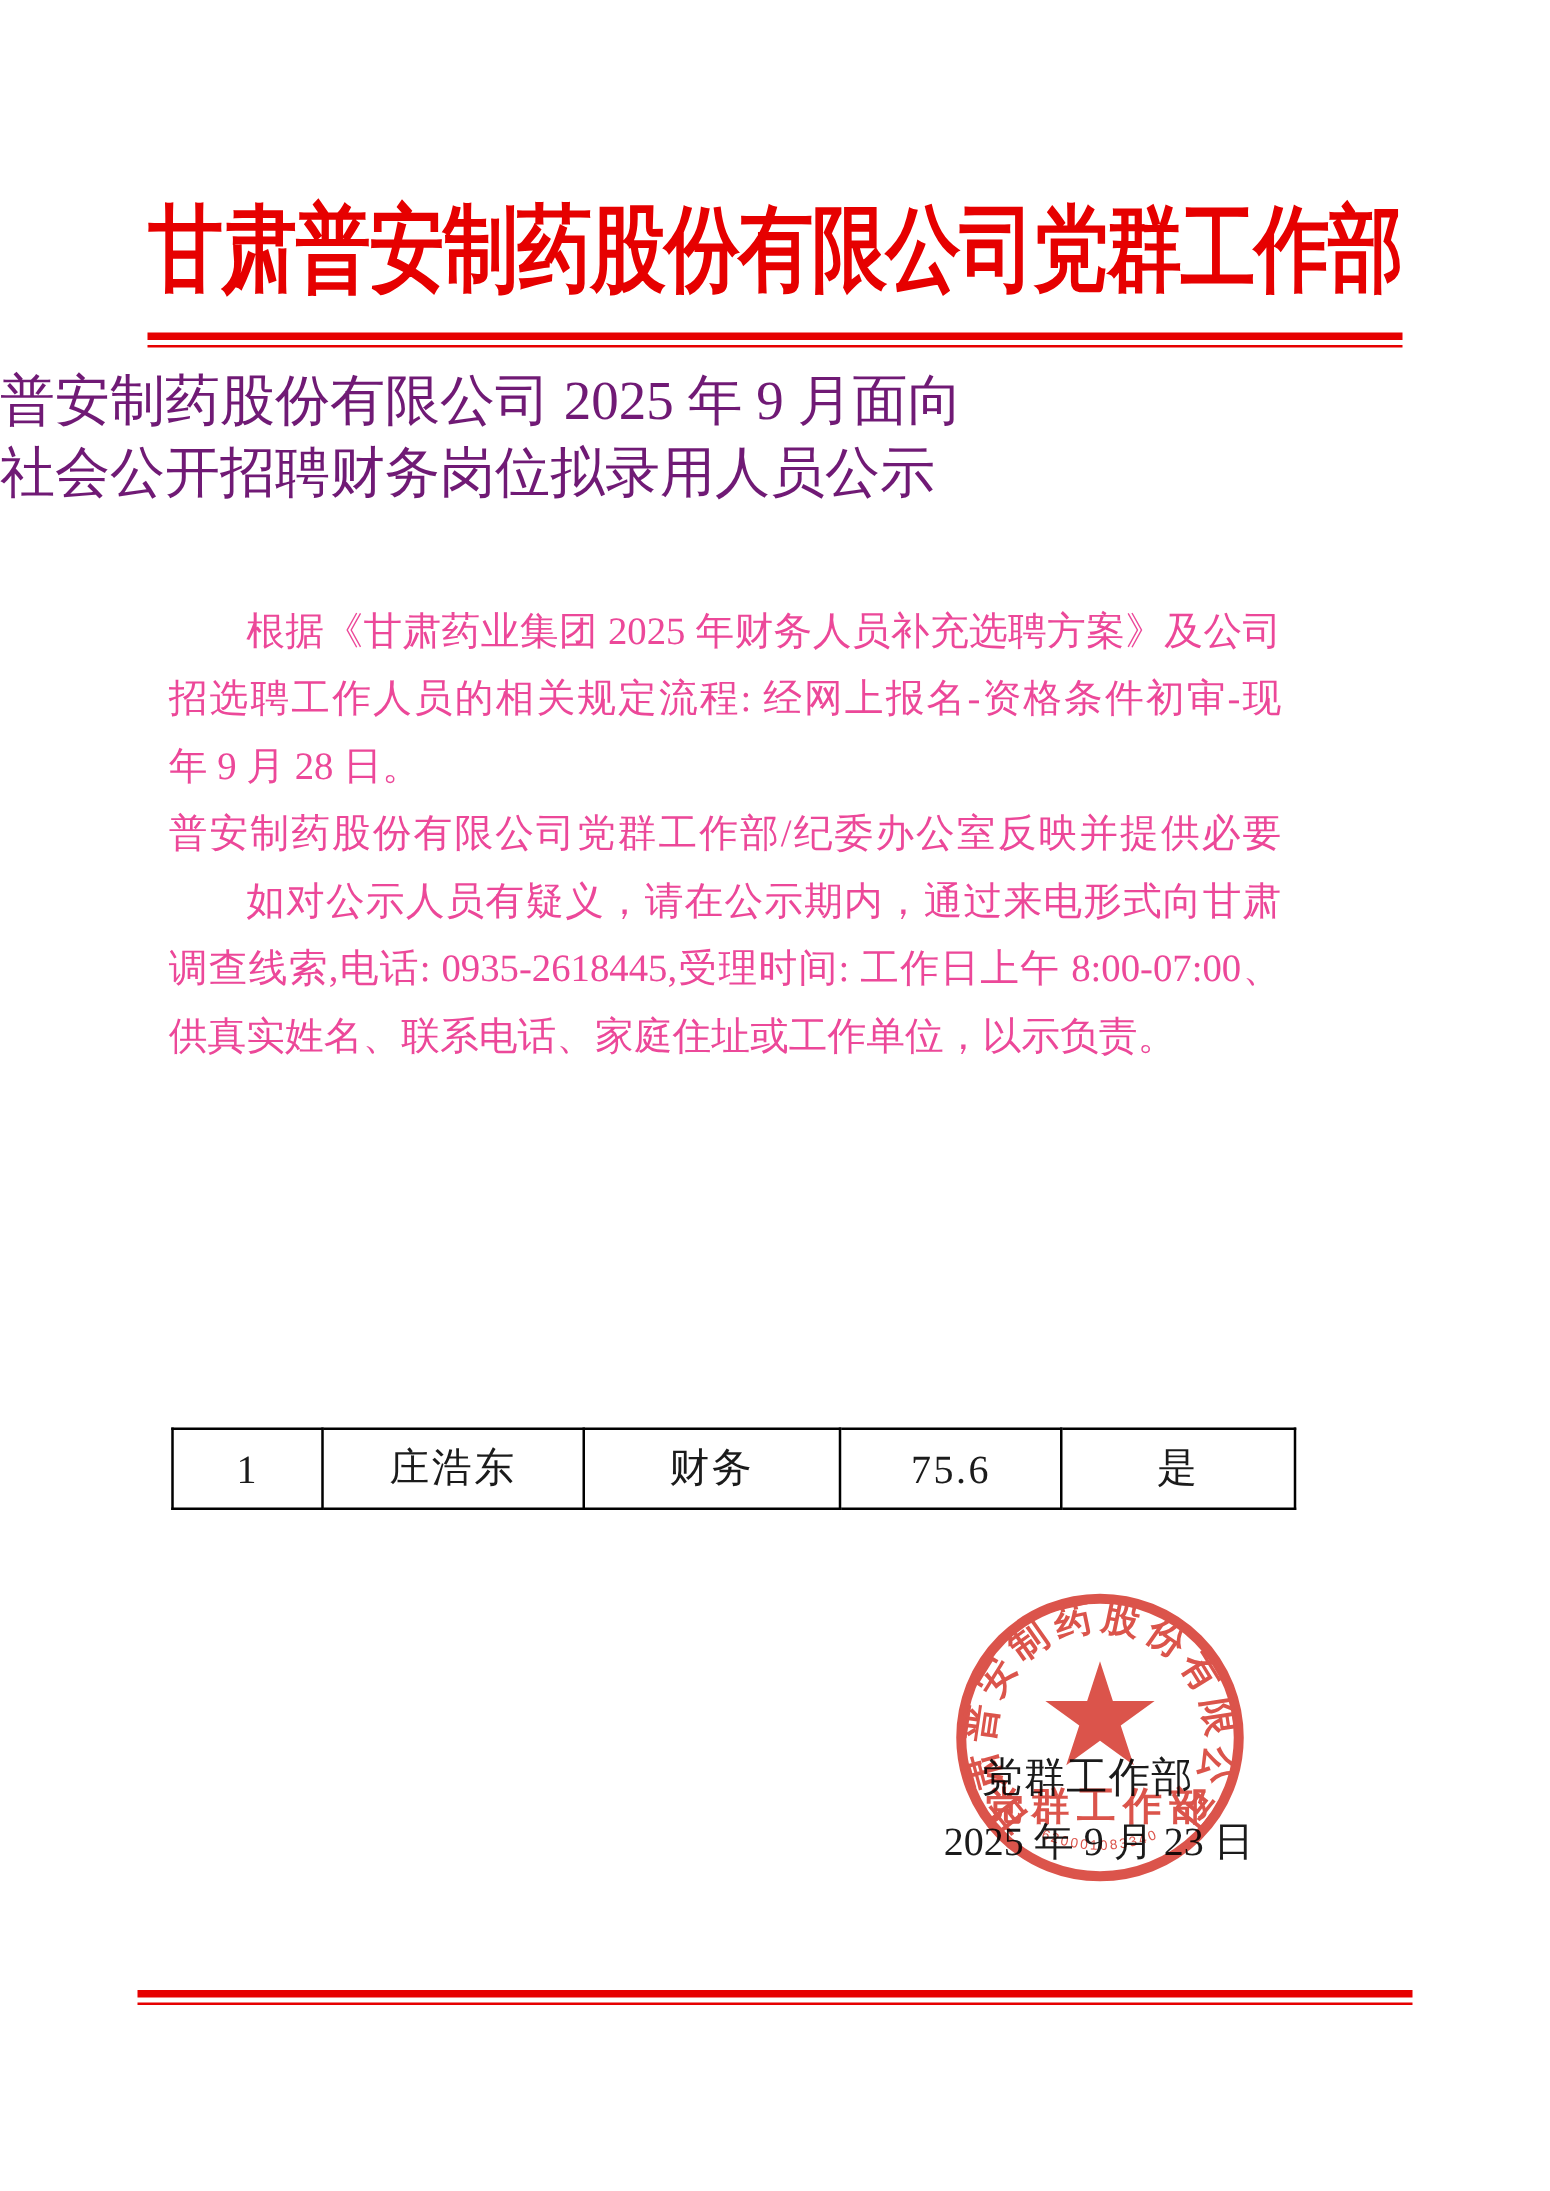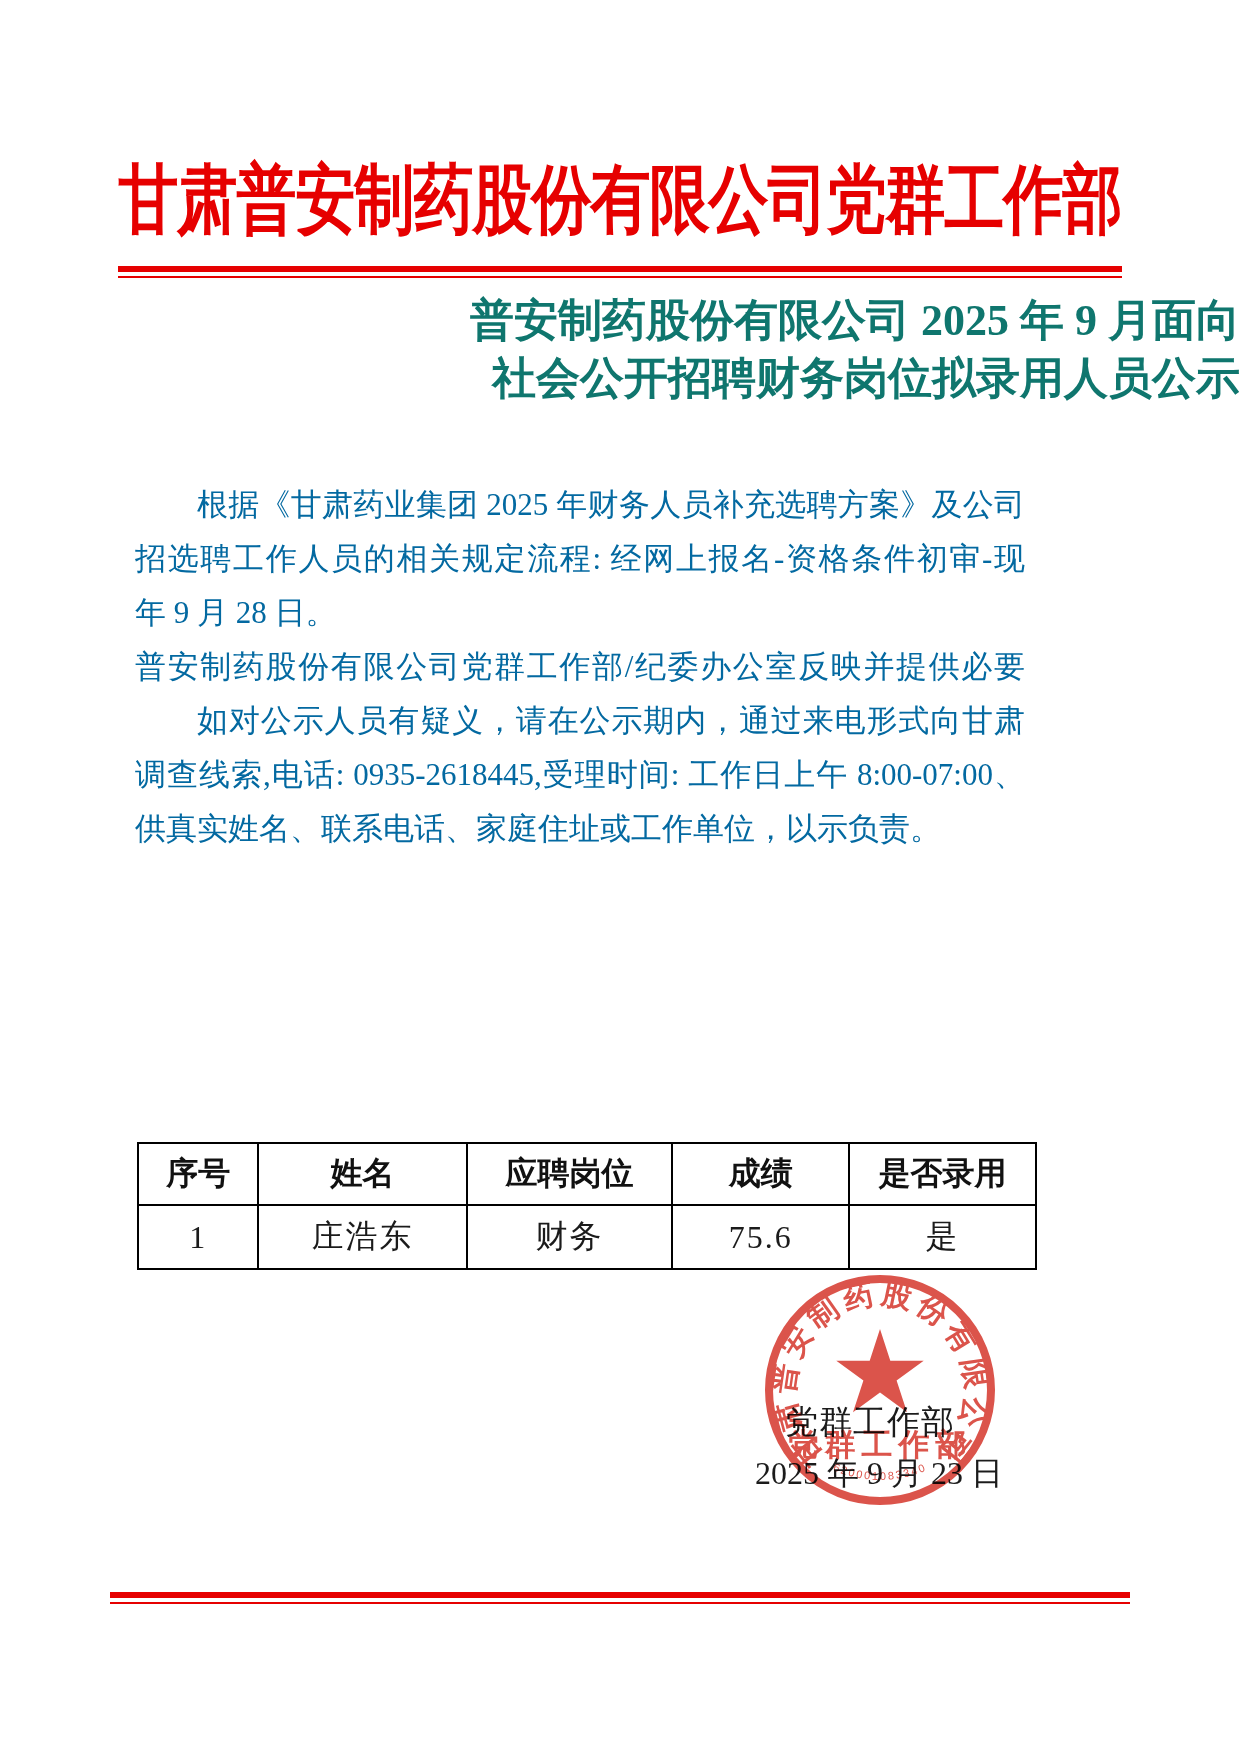--- a/index.html
+++ b/index.html
@@ -28,33 +28,33 @@
 
   .rule { position: absolute; background: #e60000; }
   .rule-top-thick   { left: 118px; top: 266px; width: 1004px; height: 6px; }
   .rule-top-thin    { left: 118px; top: 276px; width: 1004px; height: 2px; }
   .rule-bottom-thick{ left: 110px; top: 1592px; width: 1020px; height: 6px; }
   .rule-bottom-thin { left: 110px; top: 1602px; width: 1020px; height: 2px; }
 
   
   .doc-title {
     position: absolute; top: 292px; left: 0; width: 1240px;
-    text-align: right;
-    font-weight: bold;
+    text-align: left;
+    font-weight: normal;
     font-size: 44px;
     line-height: 58px;
-    color: #0f766e;
+    color: #701a75;
   }
 
   
   .body-text {
     position: absolute; top: 478px; left: 135px; width: 890px;
     font-size: 31px;
     line-height: 54px;
-    color: #0369a1;
+    color: #ec4899;
   }
   .line { width: 100%; text-align: justify; text-align-last: justify; white-space: normal; }
   .line.first { text-indent: 2em; }
   .line.last { text-align: left; text-align-last: left; }
 
   
   .result-table {
     position: absolute; top: 1142px; left: 137px; width: 900px;
     border-collapse: collapse;
     table-layout: fixed;
@@ -124,27 +124,20 @@
 
 <table class="result-table">
   <colgroup>
     <col style="width:13.4%">
       <col style="width:23.2%">
       <col style="width:22.9%">
       <col style="width:19.7%">
       <col style="width:20.8%">
   </colgroup>
   <tbody>
-      <tr>
-    <th>序号</th>
-    <th>姓名</th>
-    <th>应聘岗位</th>
-    <th>成绩</th>
-    <th>是否录用</th>
-  </tr>
   <tr>
     <td>1</td>
     <td>庄浩东</td>
     <td>财务</td>
     <td>75.6</td>
     <td>是</td>
   </tr>
 </tbody>
   </table>
 

